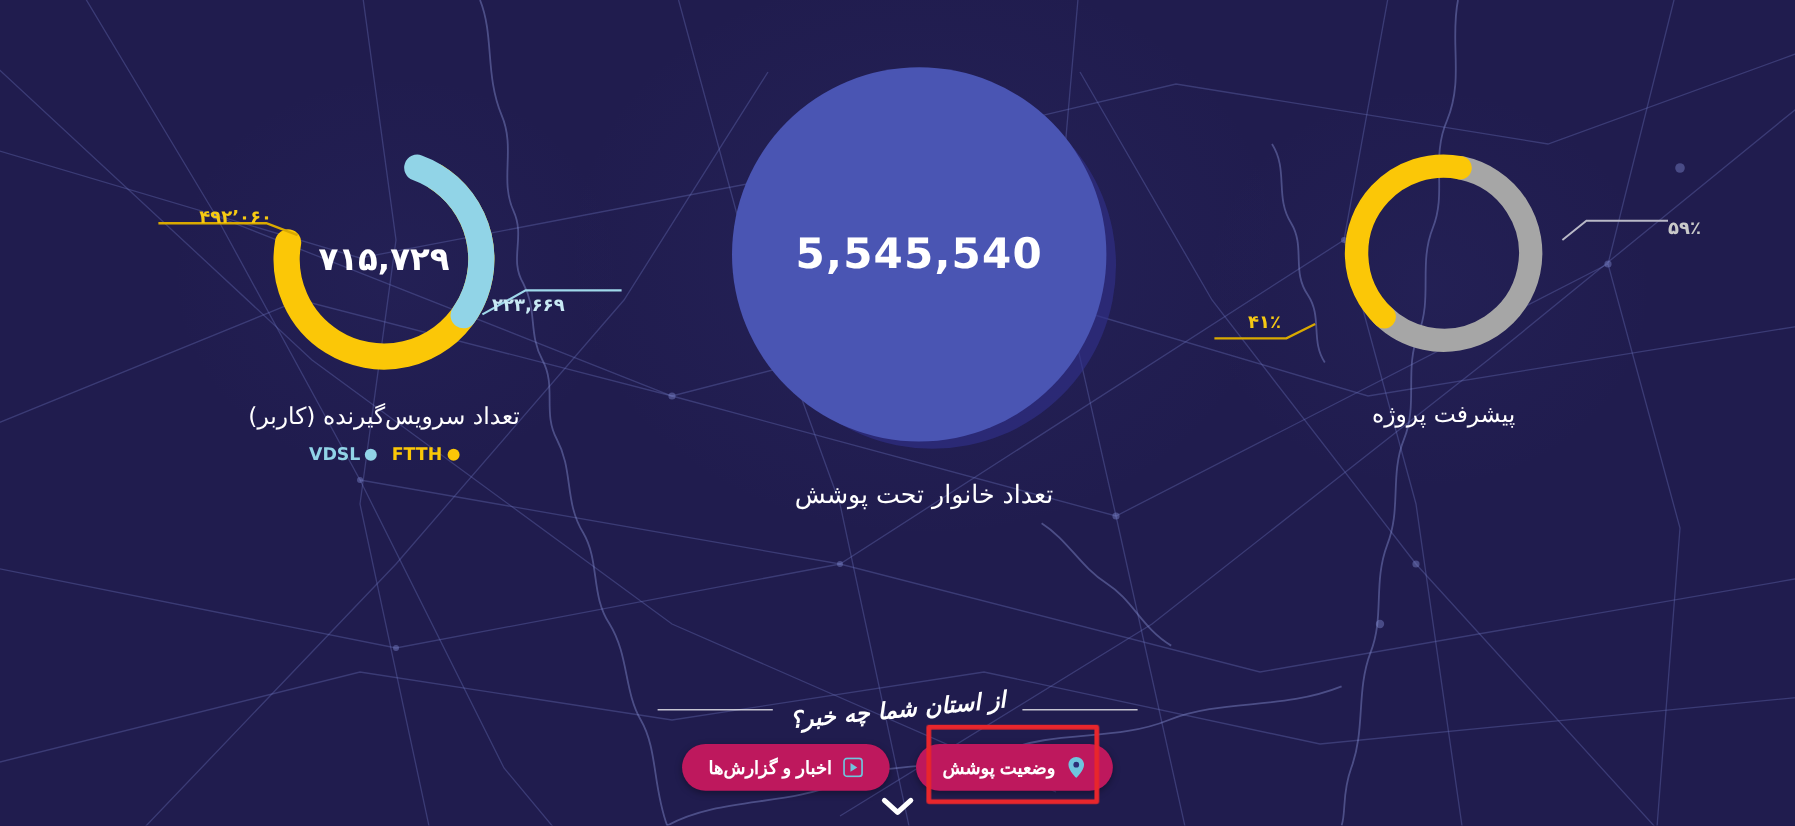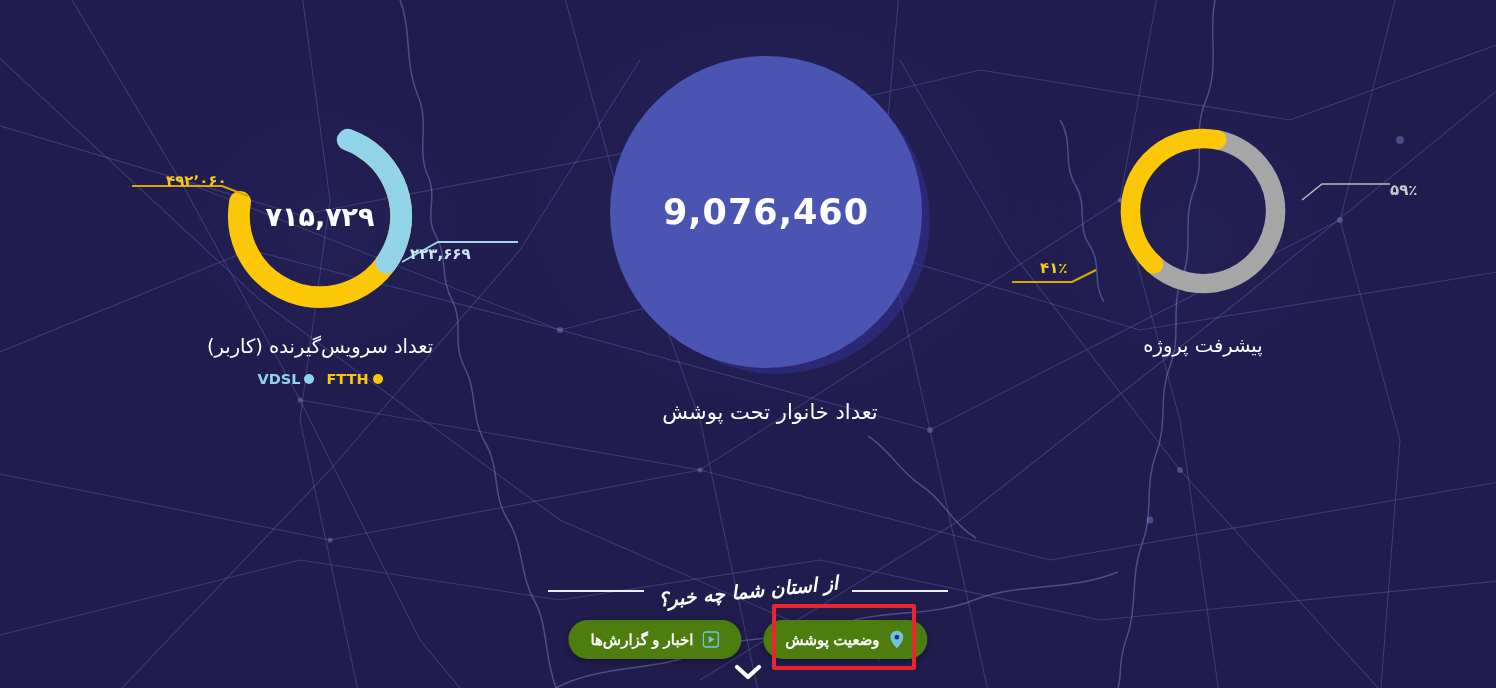--- a/index.html
+++ b/index.html
@@ -88,21 +88,21 @@
     font-family:"DejaVu Serif","Liberation Serif",serif;
     font-size:19px; font-style:italic; color:#fff; white-space:nowrap;
     transform:rotate(-5.5deg); font-weight:600;
   }
   .cta-buttons {
     position:absolute; left:50%; transform:translateX(-50%);
     top:52px; display:flex; gap:22px; direction:rtl;
   }
   .pill {
     display:flex; align-items:center; gap:9px; direction:rtl;
-    background:#4d7c0f; border-radius:22px;
+    background:#be185d; border-radius:22px;
     padding:10px 22px; font-size:15px; font-weight:700; color:#fff;
     cursor:pointer; border:none; white-space:nowrap;
     box-shadow:0 2px 6px rgba(0,0,0,.35);
   }
   .pill .ico { display:flex; align-items:center; }
   .highlight-box {
     position:absolute; border:4px solid #e8262c; border-radius:2px;
     pointer-events:none;
   }
   .chevron-down {
@@ -212,21 +212,21 @@
 
   <svg class="lead-svg" style="left:400px; top:238px; width:130px; height:34px;">
     <path d="M2 24 L 38 4 L 118 4" stroke="#9fd8ea" stroke-width="1.8" fill="none"></path>
   </svg>
   <div class="callout cyan" style="left:410px; top:245px;">۲۲۳,۶۶۹</div>
 
   <div class="chart-block" id="chart-households">
     <div class="big-circle-wrap">
       <div class="big-circle-shadow"></div>
       <div class="big-circle"></div>
-      <div class="big-circle-num">9,076,460</div>
+      <div class="big-circle-num">5,545,540</div>
     </div>
     <div class="chart-caption">تعداد خانوار تحت پوشش</div>
   </div>
 
   <div class="chart-block" id="chart-progress">
     <div class="donut-wrap">
       <svg viewBox="0 0 200 200" width="186" height="186">
 
         <circle cx="100" cy="100" r="78" fill="none" stroke="#a6a6a6" stroke-width="21" stroke-linecap="round" stroke-dasharray="289 201" transform="rotate(-78 100 100)"></circle>
 

